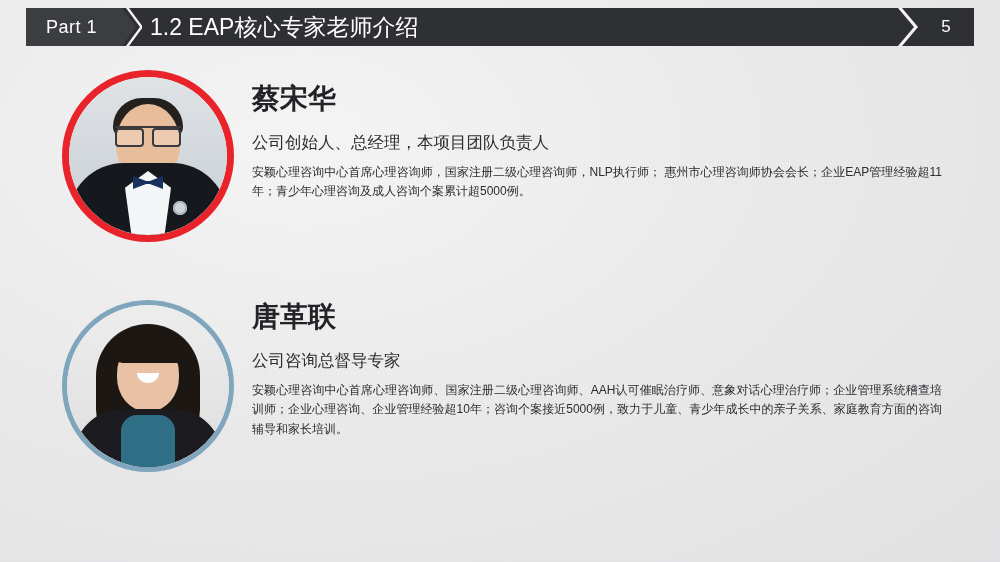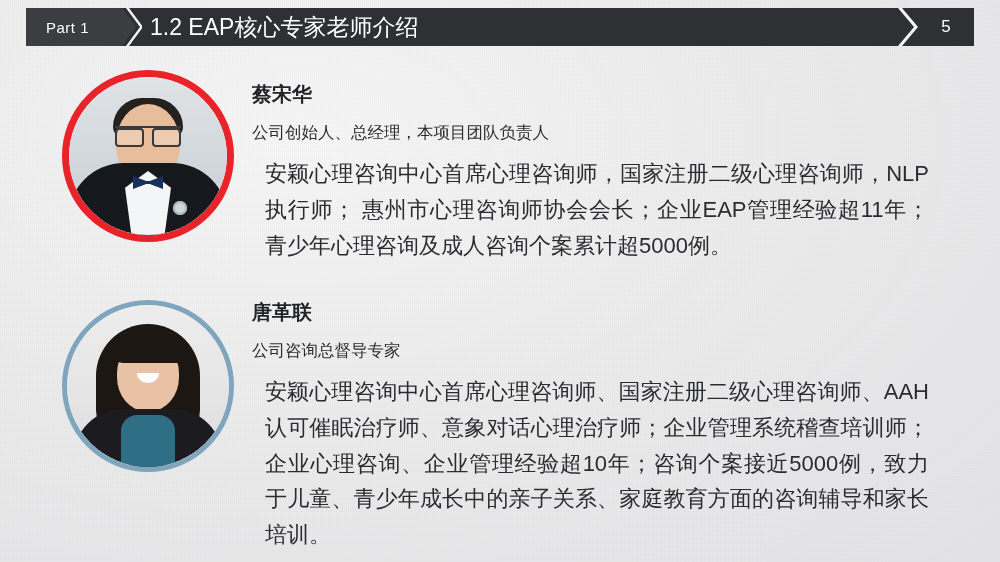--- a/index.html
+++ b/index.html
@@ -53,21 +53,21 @@
     height: 38px;
     width: 110px;
     background: #3b3d41;
     clip-path: polygon(0 0, 96px 0, 110px 50%, 96px 100%, 0 100%);
     display: flex;
     align-items: center;
     justify-content: flex-start;
   }
   .header-part-label {
     color: #ffffff;
-    font-size: 15px;
+    font-size: 18px;
     letter-spacing: 0.5px;
     padding-left: 20px;
     font-family: "Liberation Sans", sans-serif;
   }
   .header-chevron {
     position: absolute;
     left: 100px;
     top: 0;
     width: 16px;
     height: 38px;
@@ -295,36 +295,36 @@
   }
 
   
   .text-block {
     position: absolute;
     left: 252px;
     top: 12px;
     width: 690px;
   }
   .person-name {
-    font-size: 20px;
+    font-size: 28px;
     font-weight: bold;
     color: #222326;
     margin: 0 0 10px 0;
     line-height: 1.2;
   }
   .person-role {
     font-size: 16.5px;
     color: #2b2c2f;
     margin: 16px 0 10px 0;
     line-height: 1.3;
   }
   .person-bio {
-    font-size: 22px;
+    font-size: 12px;
     color: #2b2c2f;
-    margin: 13px;
+    margin: 0;
     line-height: 1.62;
     text-align: justify;
   }
   #profile-1 .text-block { top: 0; }
 </style>
 </head>
 <body>
 
 <div class="slide">
 

